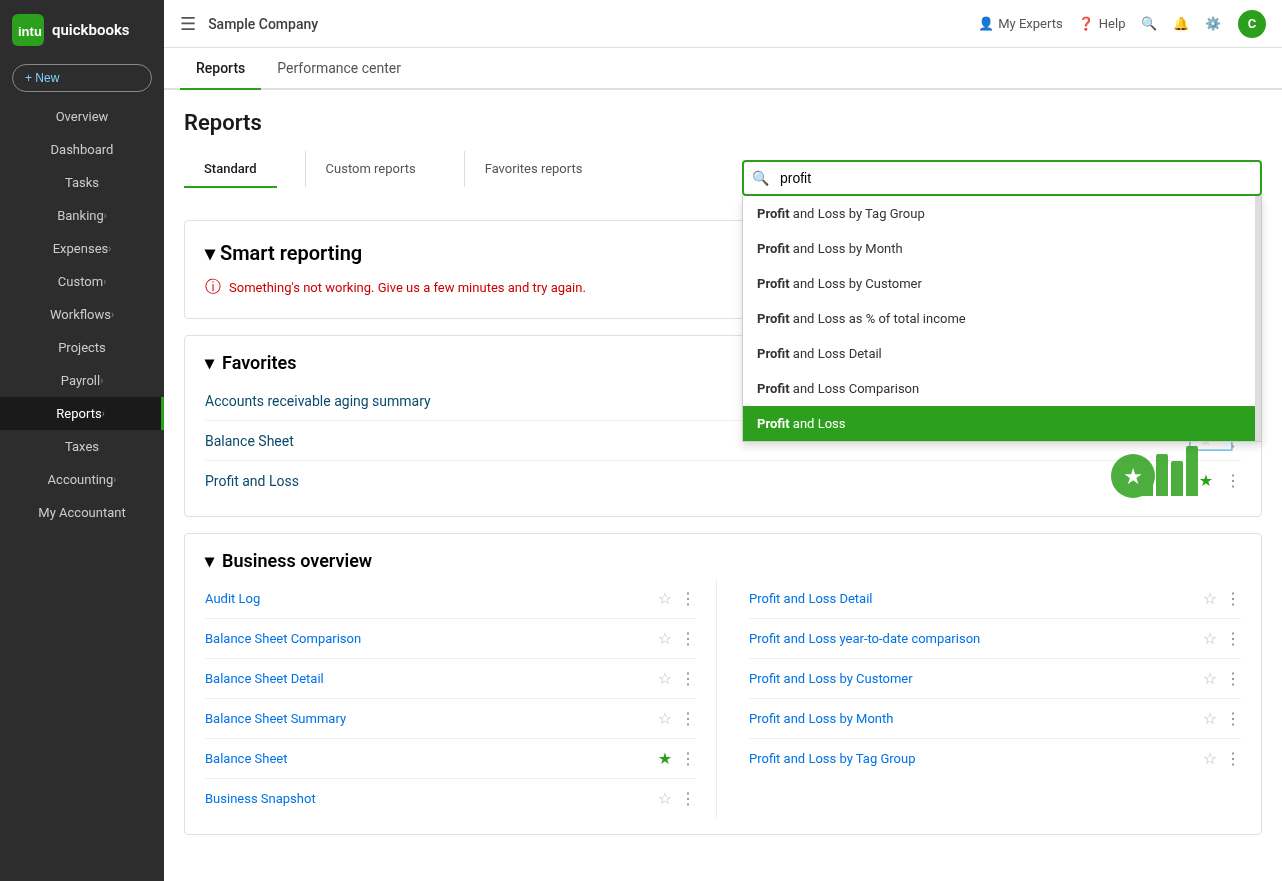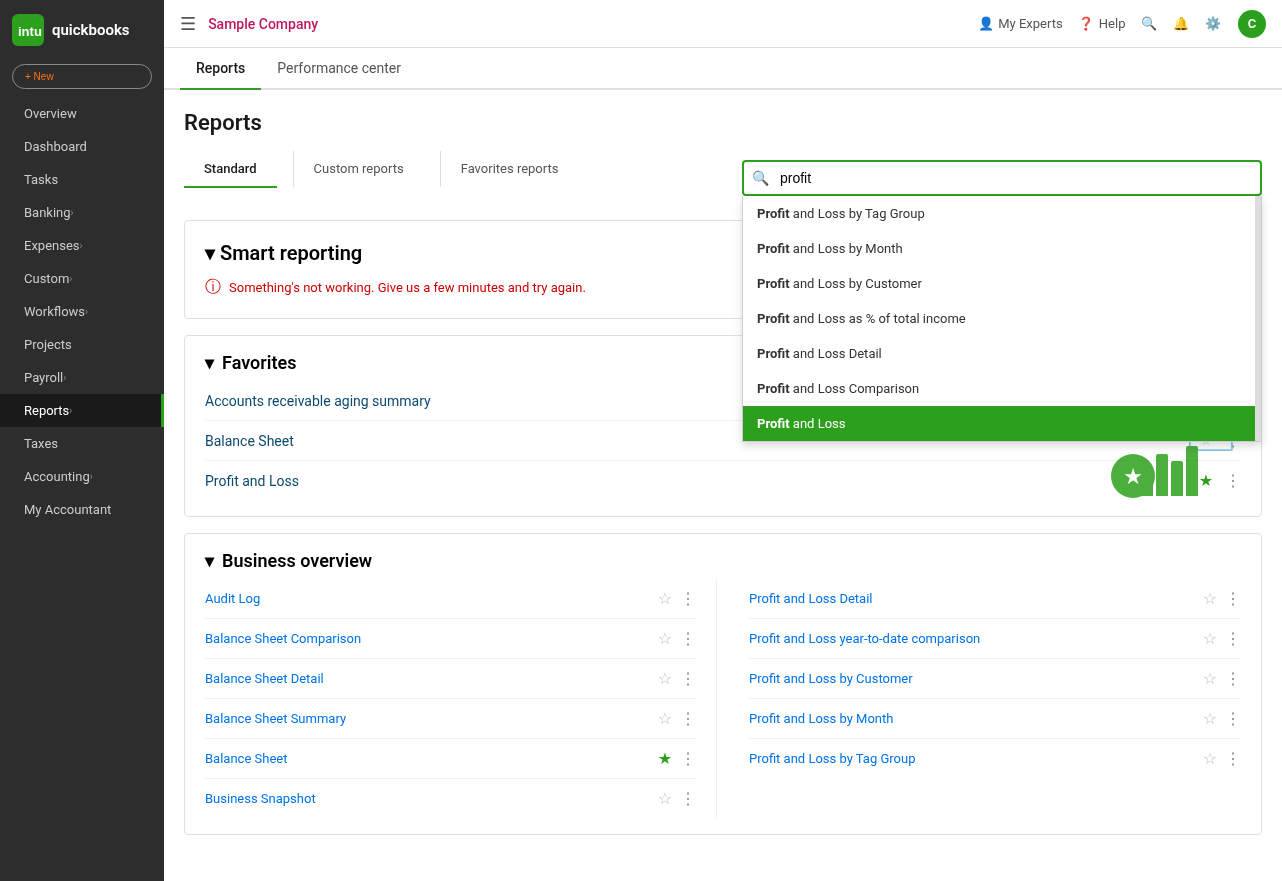--- a/index.html
+++ b/index.html
@@ -30,33 +30,33 @@
       color: white;
       font-weight: bold;
       font-size: 12px;
     }
     .logo-text { color: white; font-size: 15px; font-weight: 600; }
     .new-button {
       margin: 4px 12px 8px;
       background: transparent;
       border: 1.5px solid #888;
       border-radius: 20px;
-      color: #f97316;
+      color: #7dd3fc;
       padding: 6px 12px;
-      font-size: 10px;
+      font-size: 12px;
       cursor: pointer;
       display: flex;
       align-items: center;
       gap: 6px;
     }
     .sidebar-nav { flex: 1; }
     .nav-item {
       display: flex;
       align-items: center;
-      justify-content: flex-start;
+      justify-content: center;
       padding: 9px 24px;
       font-size: 13px;
       color: #ccc;
       cursor: pointer;
     }
     .nav-item.active { background: #1a1a1a; color: white; border-right: 3px solid #2ca01c; }
     .nav-item-left { display: flex; align-items: center; gap: 8px; }
     .nav-chevron { font-size: 10px; color: #888; }
 
     
@@ -74,21 +74,21 @@
       border-bottom: 1px solid #e0e0e0;
       padding: 0 16px;
       display: flex;
       align-items: center;
       justify-content: space-between;
       height: 48px;
       flex-shrink: 0;
     }
     .topbar-left { display: flex; align-items: center; gap: 12px; }
     .hamburger { font-size: 18px; color: #555; cursor: pointer; }
-    .company-name { font-size: 14px; font-weight: 500; color: #be185d; }
+    .company-name { font-size: 14px; font-weight: 500; color: #404040; }
     .topbar-right { display: flex; align-items: center; gap: 16px; }
     .topbar-action { display: flex; align-items: center; gap: 4px; font-size: 13px; color: #555; cursor: pointer; }
     .icon-circle {
       width: 28px; height: 28px;
       border-radius: 50%;
       background: #2ca01c;
       color: white;
       display: flex; align-items: center; justify-content: center;
       font-size: 13px; font-weight: 600;
     }
@@ -153,21 +153,21 @@
       color: #333;
     }
     .dropdown-item.highlighted { background: #2ca01c; color: white; }
     .dropdown-item.highlighted .bold-part { font-weight: 700; color: white; }
     .bold-part { font-weight: 700; }
 
     
     .report-tabs {
       display: flex;
       align-items: center;
-      gap: 4px;
+      gap: 16px;
       margin-bottom: 16px;
     }
     .report-tab {
       padding: 10px 20px;
       font-size: 13px;
       color: #555;
       cursor: pointer;
       border-bottom: 2px solid transparent;
     }
     .report-tab.active { color: #1a1a1a; border-bottom: 2px solid #2ca01c; font-weight: 500; }

